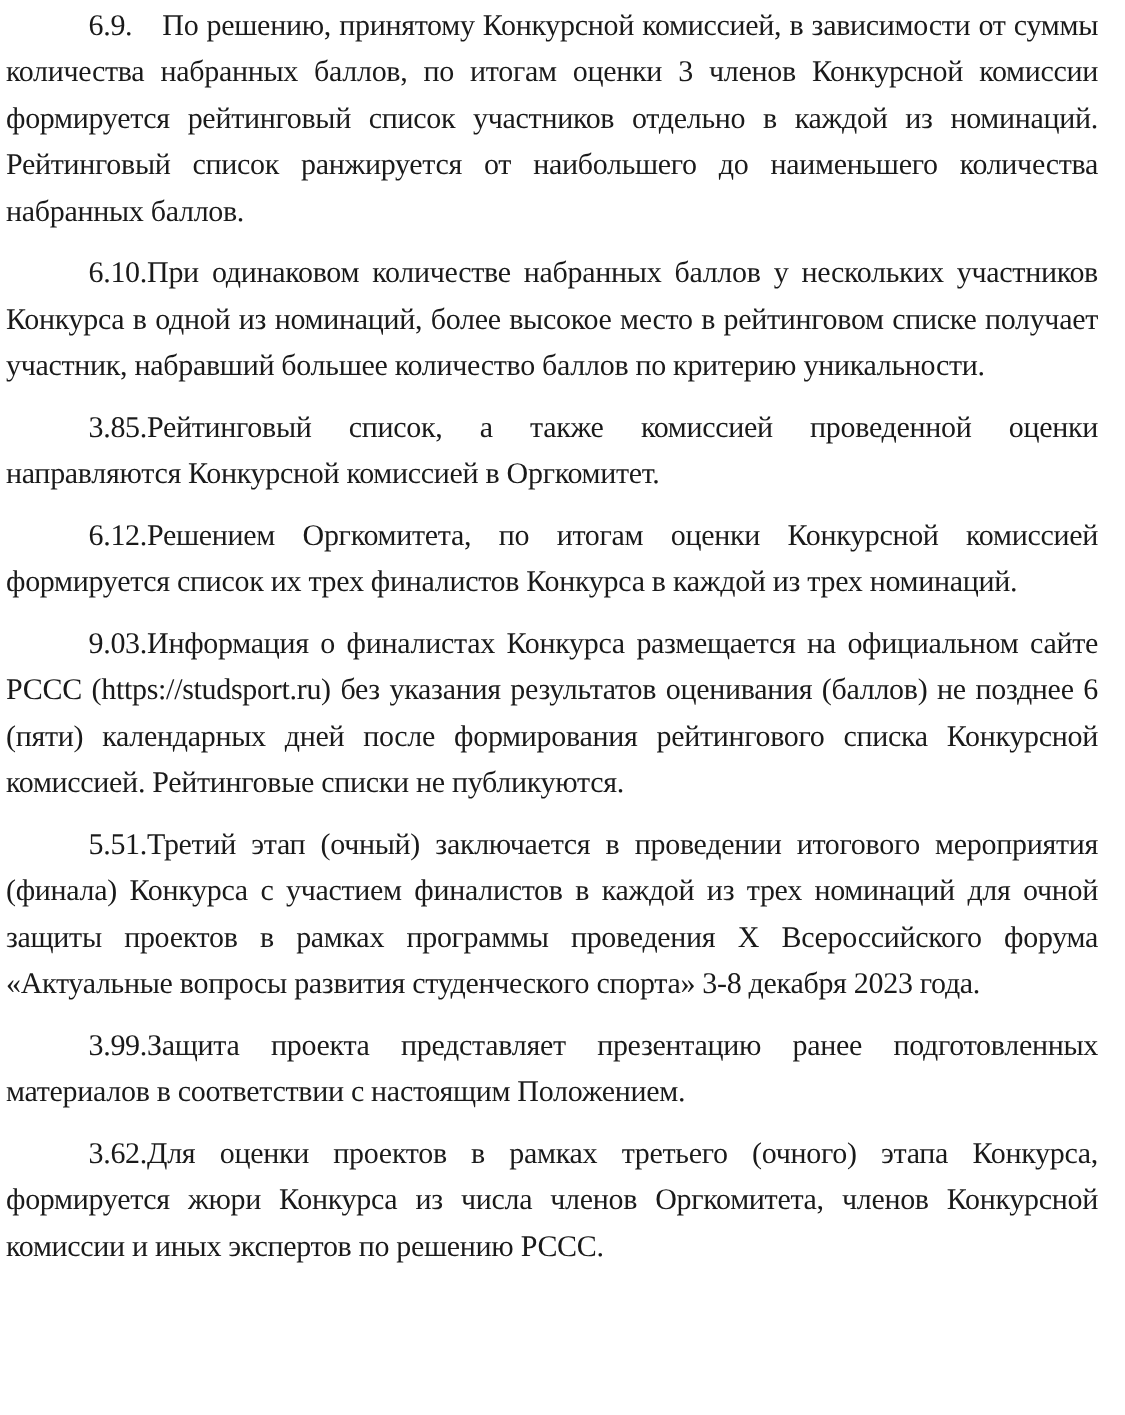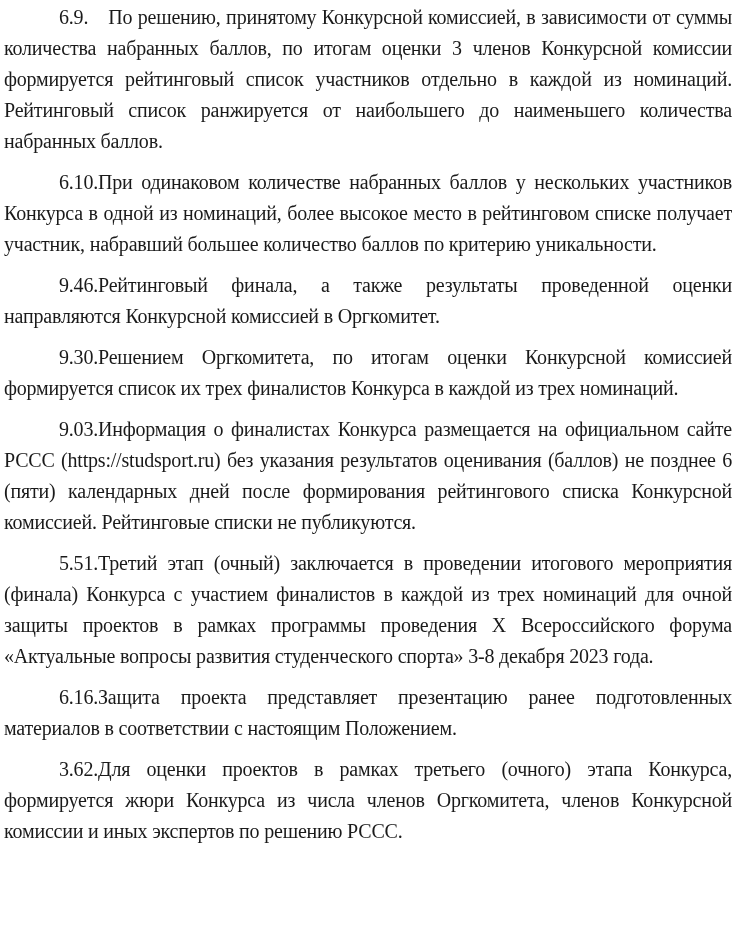--- a/index.html
+++ b/index.html
@@ -36,25 +36,25 @@
     .para.p-6-9 .num { margin-right: 20px; }
   </style>
 </head>
 <body>
 
 <div class="page">
   <p class="para p-6-9"><span class="num">6.9.</span><span>По решению, принятому Конкурсной комиссией, в зависимости от суммы количества набранных баллов, по итогам оценки 3 членов Конкурсной комиссии формируется рейтинговый список участников отдельно в каждой из номинаций. Рейтинговый список ранжируется от наибольшего до наименьшего количества набранных баллов.</span></p>
 
   <p class="para"><span class="num">6.10.</span><span>При одинаковом количестве набранных баллов у нескольких участников Конкурса в одной из номинаций, более высокое место в рейтинговом списке получает участник, набравший большее количество баллов по критерию уникальности.</span></p>
 
-  <p class="para"><span class="num">9.46.</span><span>Рейтинговый финала, а также результаты проведенной оценки направляются Конкурсной комиссией в Оргкомитет.</span></p>
+  <p class="para"><span class="num">3.85.</span><span>Рейтинговый список, а также комиссией проведенной оценки направляются Конкурсной комиссией в Оргкомитет.</span></p>
 
-  <p class="para"><span class="num">9.30.</span><span>Решением Оргкомитета, по итогам оценки Конкурсной комиссией формируется список их трех финалистов Конкурса в каждой из трех номинаций.</span></p>
+  <p class="para"><span class="num">6.12.</span><span>Решением Оргкомитета, по итогам оценки Конкурсной комиссией формируется список их трех финалистов Конкурса в каждой из трех номинаций.</span></p>
 
   <p class="para"><span class="num">9.03.</span><span>Информация о финалистах Конкурса размещается на официальном сайте РССС (https://studsport.ru) без указания результатов оценивания (баллов) не позднее 6 (пяти) календарных дней после формирования рейтингового списка Конкурсной комиссией. Рейтинговые списки не публикуются.</span></p>
 
   <p class="para"><span class="num">5.51.</span><span>Третий этап (очный) заключается в проведении итогового мероприятия (финала) Конкурса с участием финалистов в каждой из трех номинаций для очной защиты проектов в рамках программы проведения X Всероссийского форума «Актуальные вопросы развития студенческого спорта» 3-8 декабря 2023 года.</span></p>
 
 
-  <p class="para"><span class="num">6.16.</span><span>Защита проекта представляет презентацию ранее подготовленных материалов в соответствии с настоящим Положением.</span></p>
+  <p class="para"><span class="num">3.99.</span><span>Защита проекта представляет презентацию ранее подготовленных материалов в соответствии с настоящим Положением.</span></p>
 
   <p class="para"><span class="num">3.62.</span><span>Для оценки проектов в рамках третьего (очного) этапа Конкурса, формируется жюри Конкурса из числа членов Оргкомитета, членов Конкурсной комиссии и иных экспертов по решению РССС.</span></p>
 </div>
 
 </body></html>

